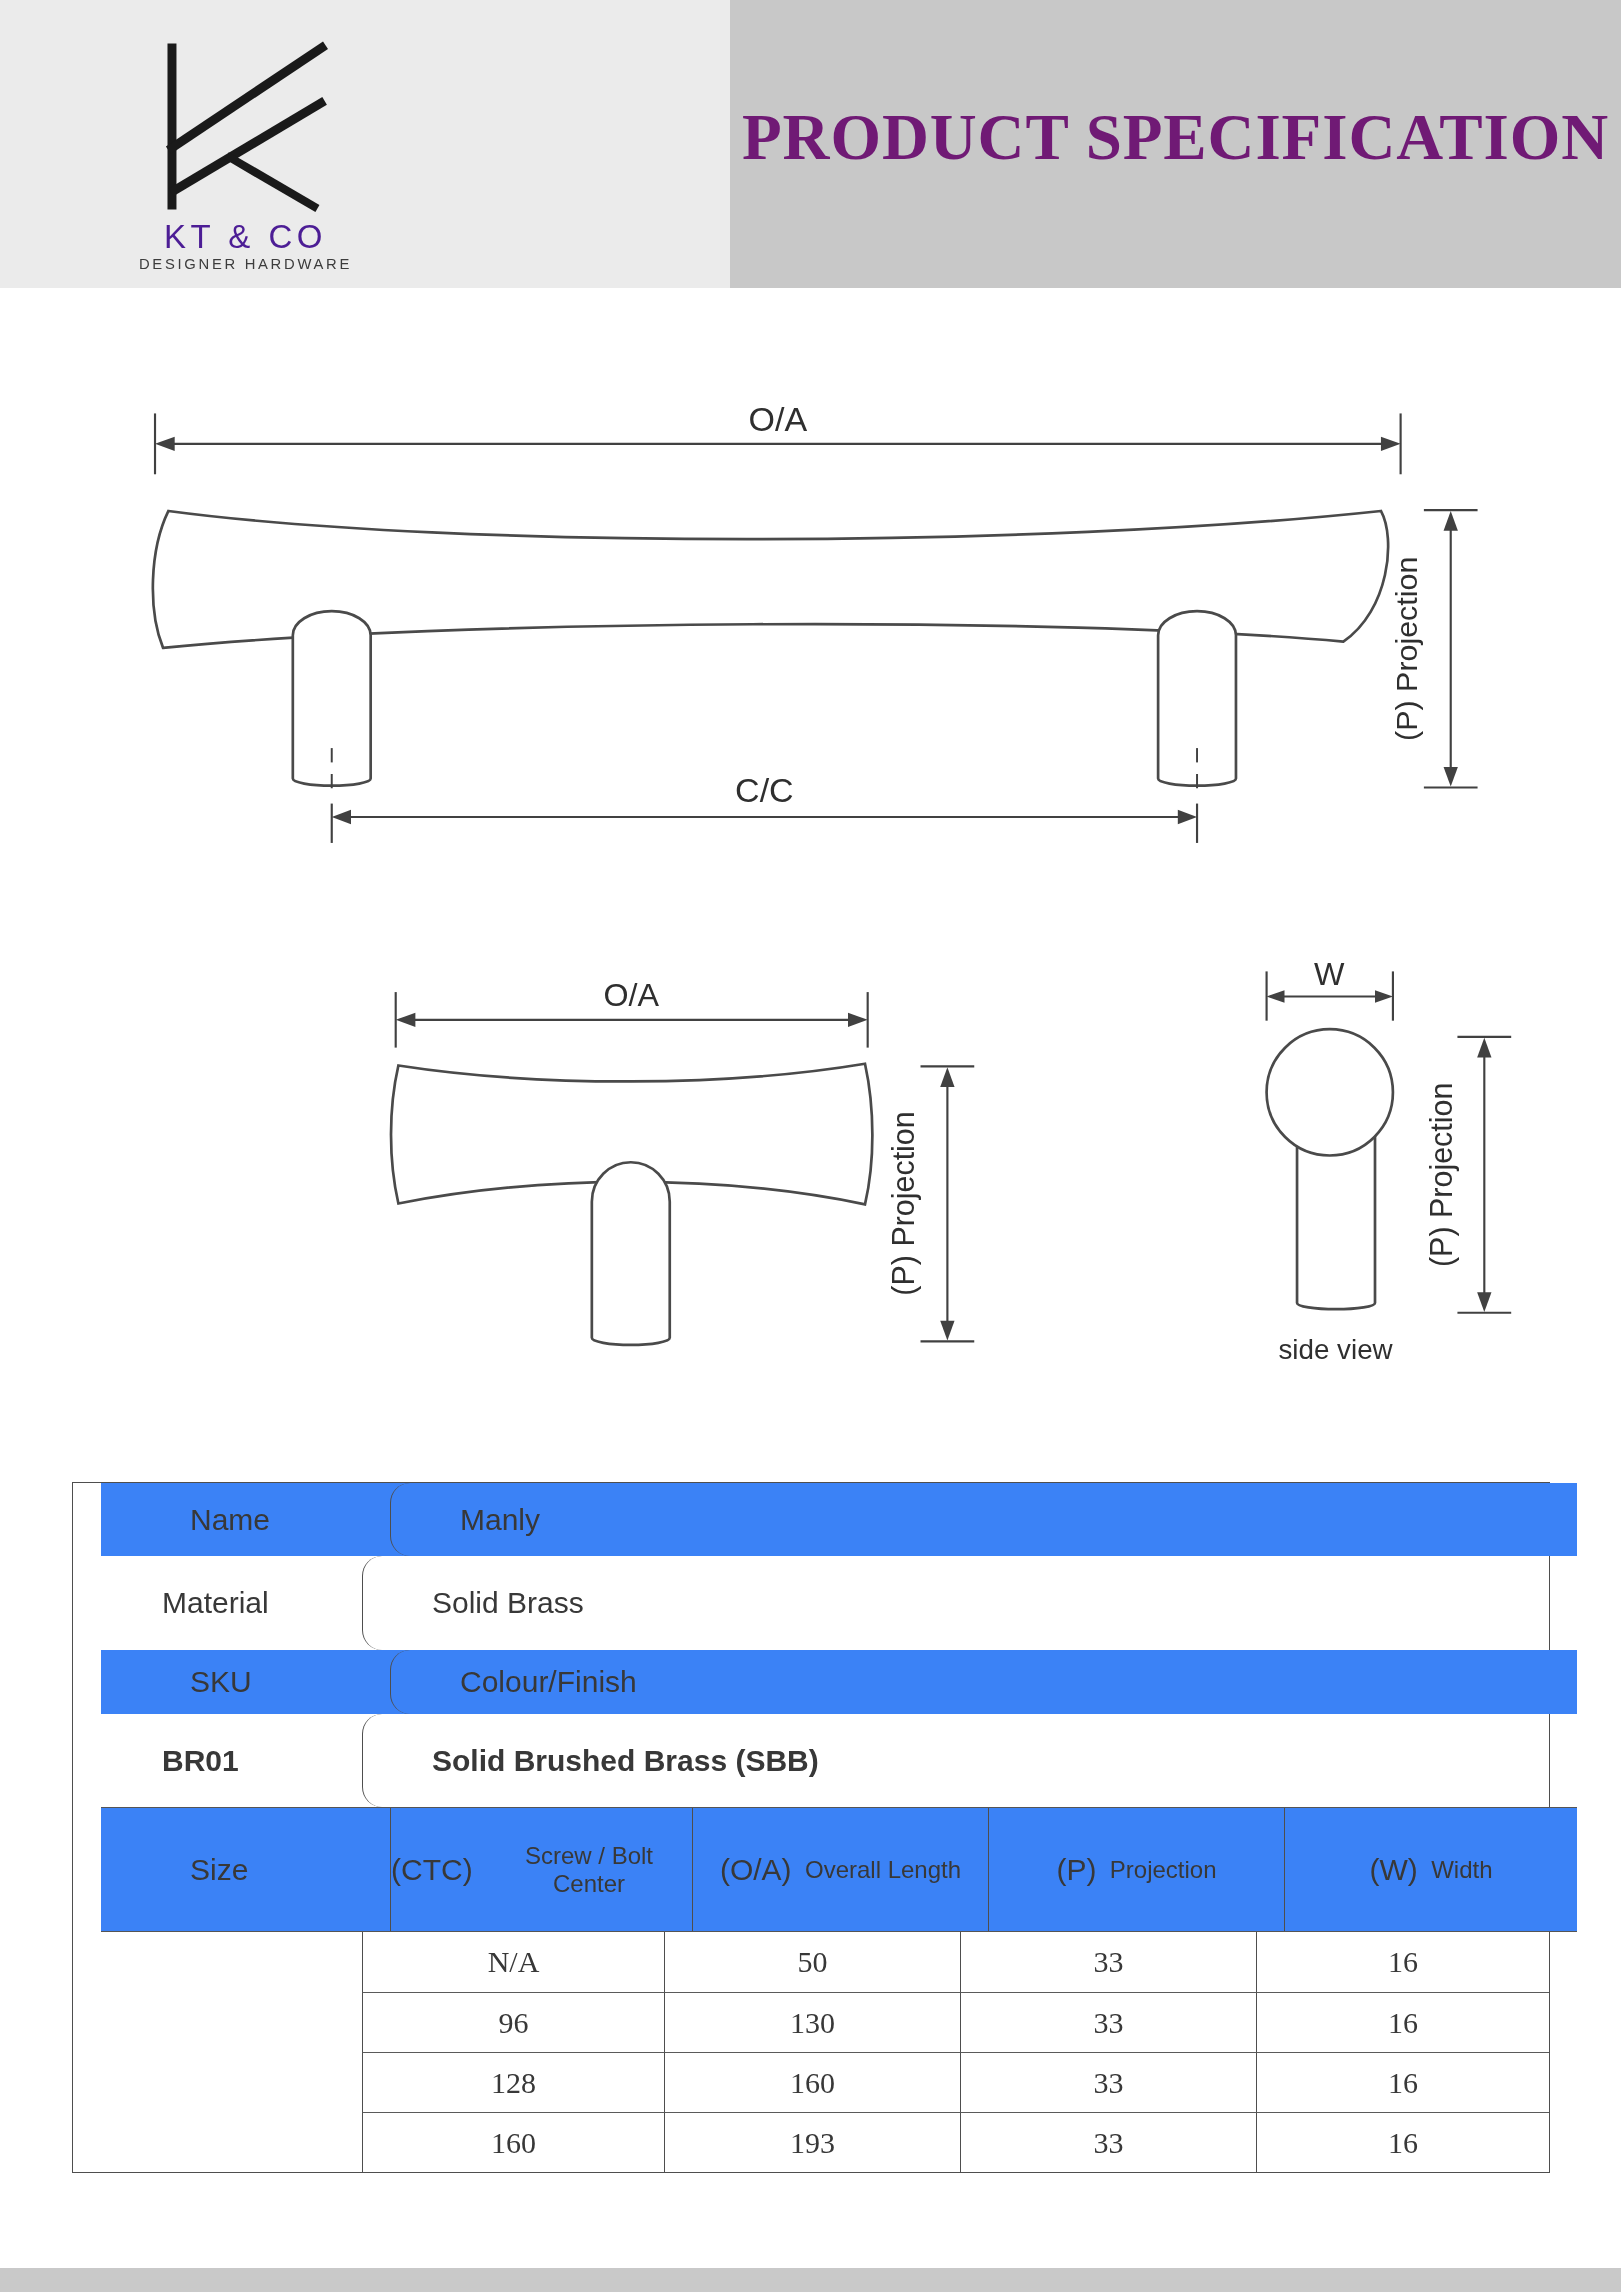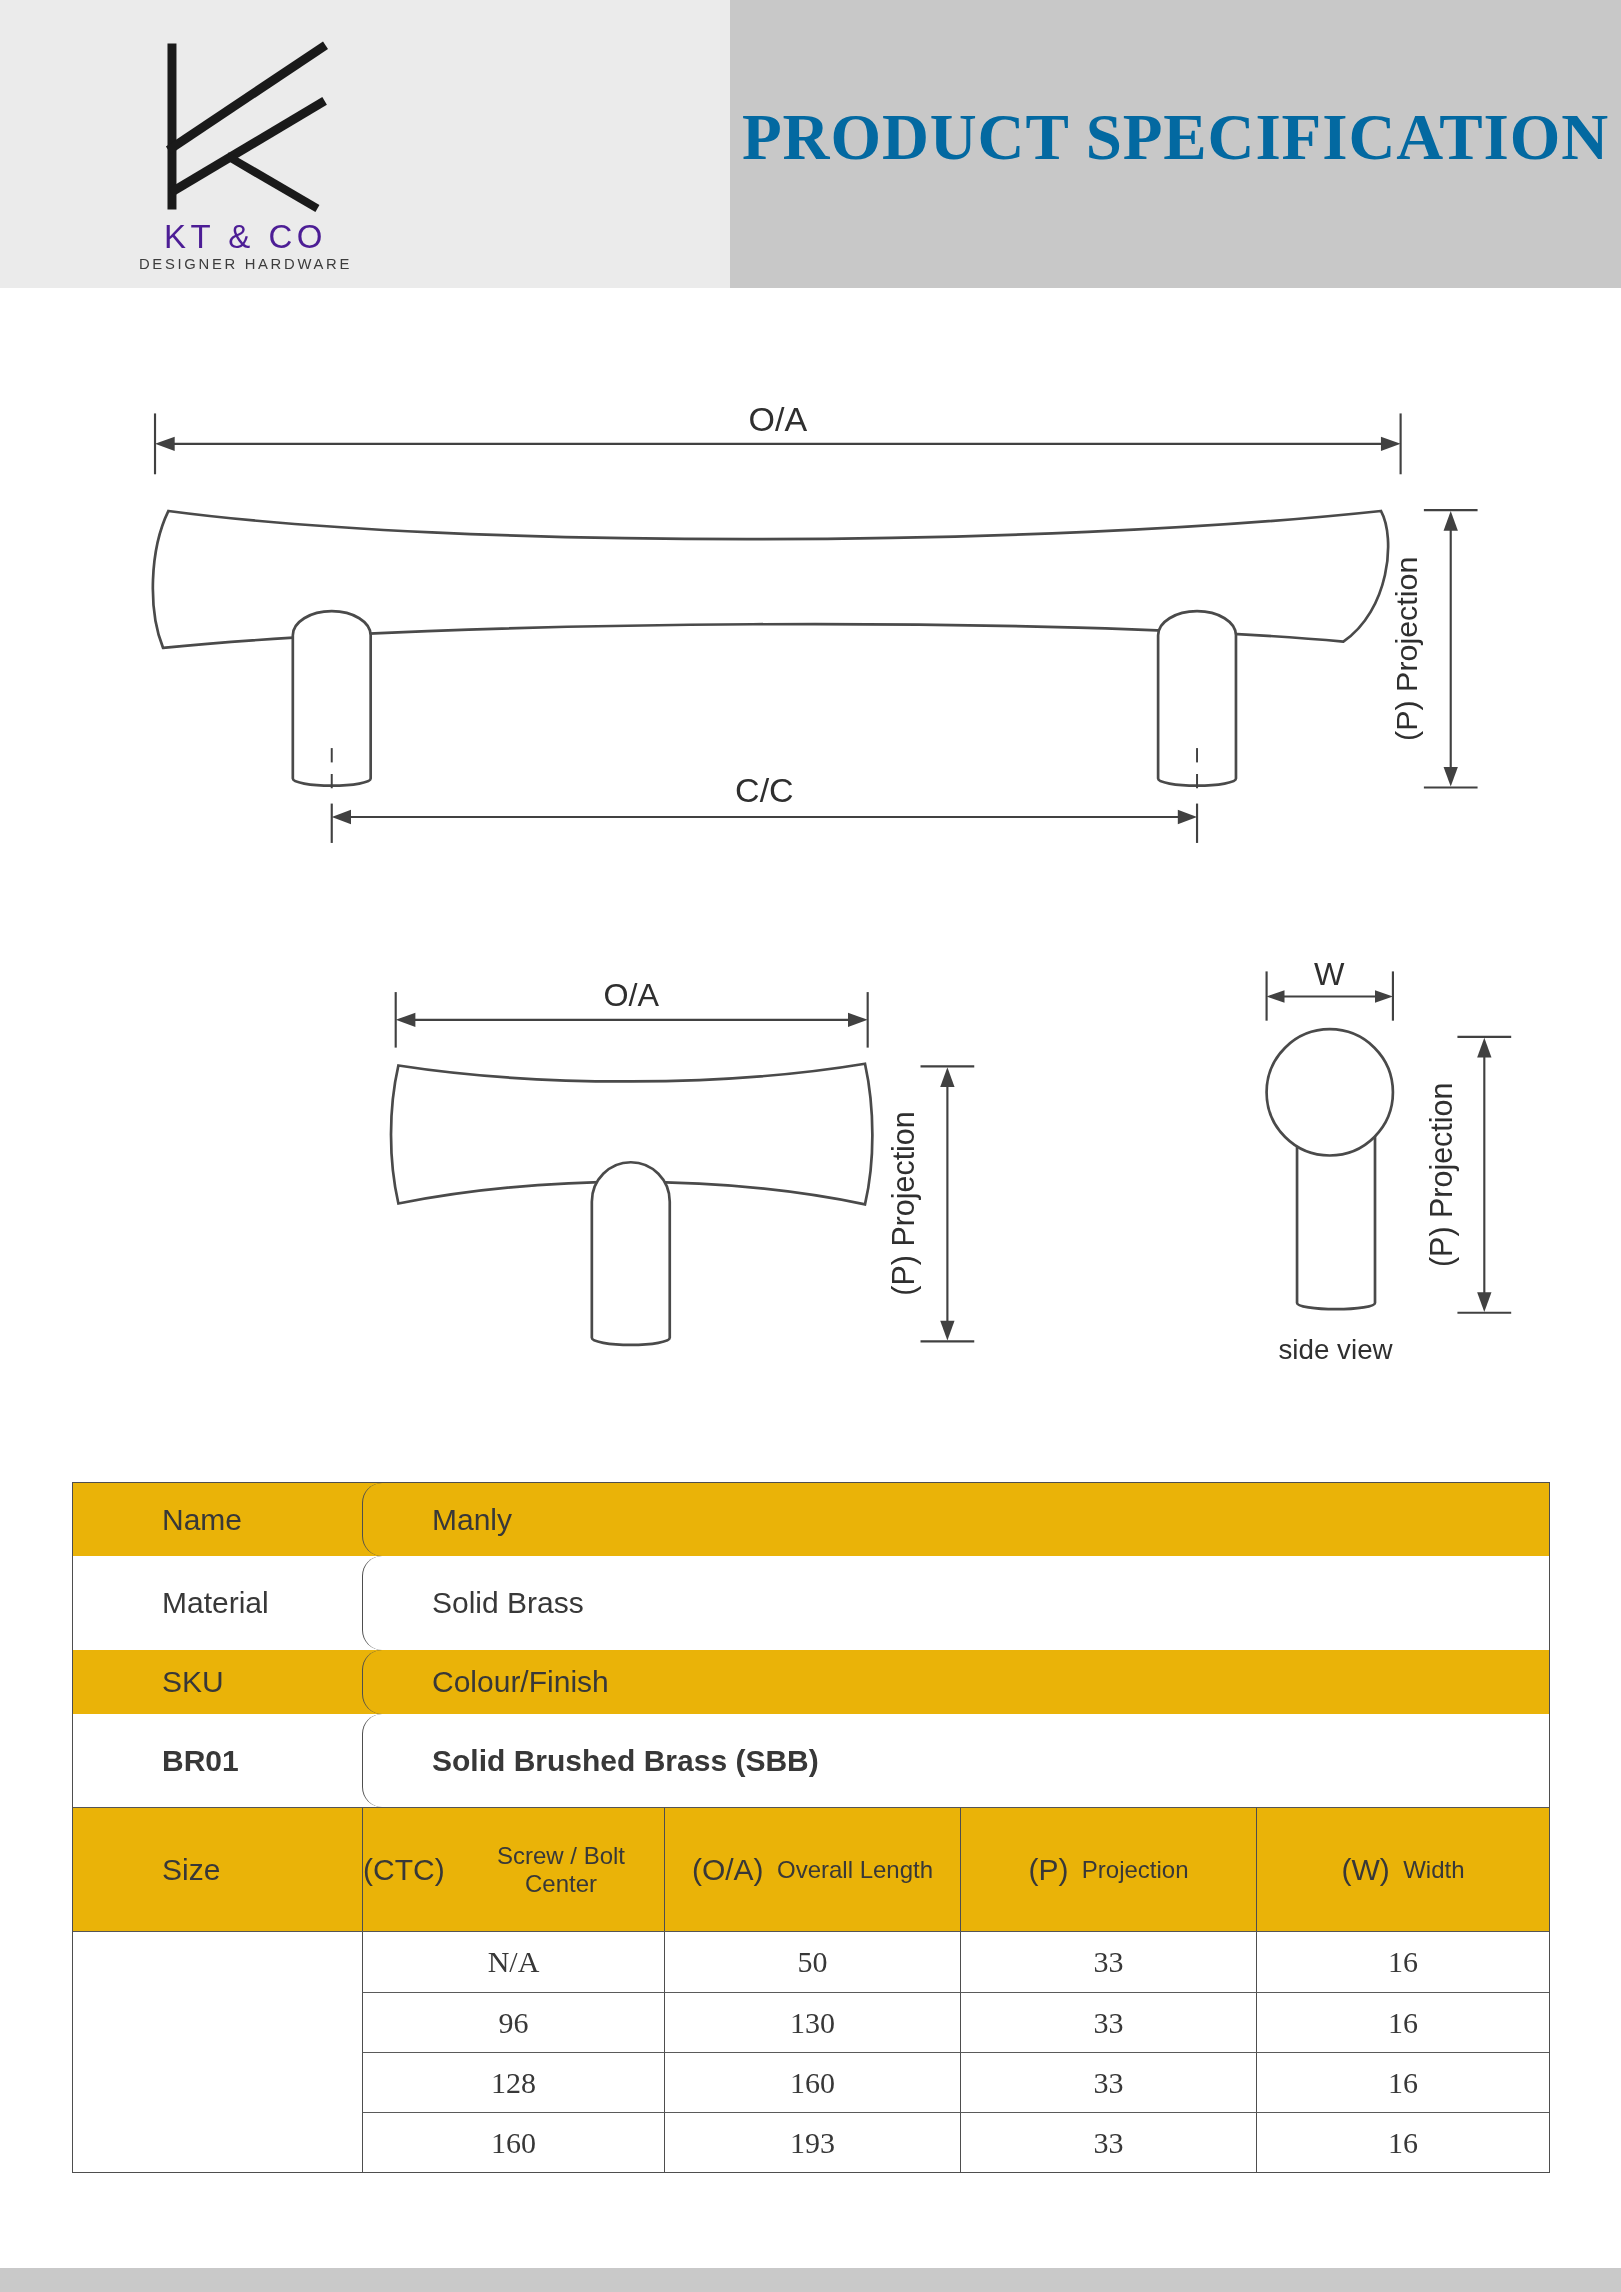--- a/index.html
+++ b/index.html
@@ -4,41 +4,41 @@
 <style>
   html,body{margin:0;padding:0;background:#fff;}
   .page{position:relative;width:1621px;height:2293px;background:#ffffff;overflow:hidden;
         font-family:"Liberation Sans",sans-serif;color:#383838;}
 
   
   .hdr-left{position:absolute;left:0;top:0;width:730px;height:288px;background:#ebebeb;}
   .hdr-right{position:absolute;left:730px;top:0;width:891px;height:288px;background:#c8c8c8;
              display:flex;align-items:center;justify-content:center;}
   .title{font-family:"Liberation Serif",serif;font-weight:700;font-size:65px;
-         letter-spacing:0.9px;color:#0369a1;margin-top:-12.5px;white-space:nowrap;}
+         letter-spacing:0.9px;color:#701a75;margin-top:-12.5px;white-space:nowrap;}
   .logo-mono{position:absolute;left:163px;top:38px;}
   .brand-name{position:absolute;left:129px;top:218px;width:233px;text-align:center;
               font-size:33px;font-weight:300;letter-spacing:4.5px;color:#4c1d95;white-space:nowrap;}
   .brand-tag{position:absolute;left:129px;top:256px;width:233px;text-align:center;
              font-size:14.8px;font-weight:400;letter-spacing:2.7px;color:#3c3c3c;white-space:nowrap;}
 
   
   .dwg{position:absolute;}
   .dwg svg{display:block;}
   svg text{font-family:"Liberation Sans",sans-serif;fill:#2f2f2f;}
   .shape{stroke:#4a4a4a;stroke-width:3;fill:#ffffff;}
   .dim{stroke:#414141;stroke-width:2.4;fill:none;}
   .dash{stroke:#414141;stroke-width:2.2;fill:none;stroke-dasharray:16 13;}
   .arr{fill:#414141;stroke:none;}
 
   
   .spec-table{position:absolute;left:72px;top:1482px;width:1478px;
               border:1.8px solid #4e4e4e;box-sizing:border-box;font-size:30px;}
   .t-row{display:flex;width:100%;}
-  .gray{background:#eab308;}
+  .gray{background:#3b82f6;margin-left:28px;}
   .c{box-sizing:border-box;display:flex;align-items:center;}
   .c-label{width:289px;padding-left:89px;}
   .c-value{flex:1;border-left:1.8px solid #4e4e4e;padding-left:69px;border-radius:20px;}
   .h82{height:73px;} .h105{height:94px;} .h72{height:64px;} .h104{height:93px;font-weight:bold;}
   .size-head{height:125px;border-top:1.8px solid #555;border-bottom:1.8px solid #555;box-sizing:border-box;}
   .sh{flex-direction:row;justify-content:center;align-items:center;text-align:center;gap:13.4px;}
   .sh .code{font-size:30px;} .sh .sub{font-size:24px;}
   .w1{width:289px;} .w2{width:302px;} .w3{width:296px;} .w4{width:296px;} .w5{flex:1;}
   .bl{border-left:1.8px solid #4e4e4e;}
   .d-row{height:60px;}

